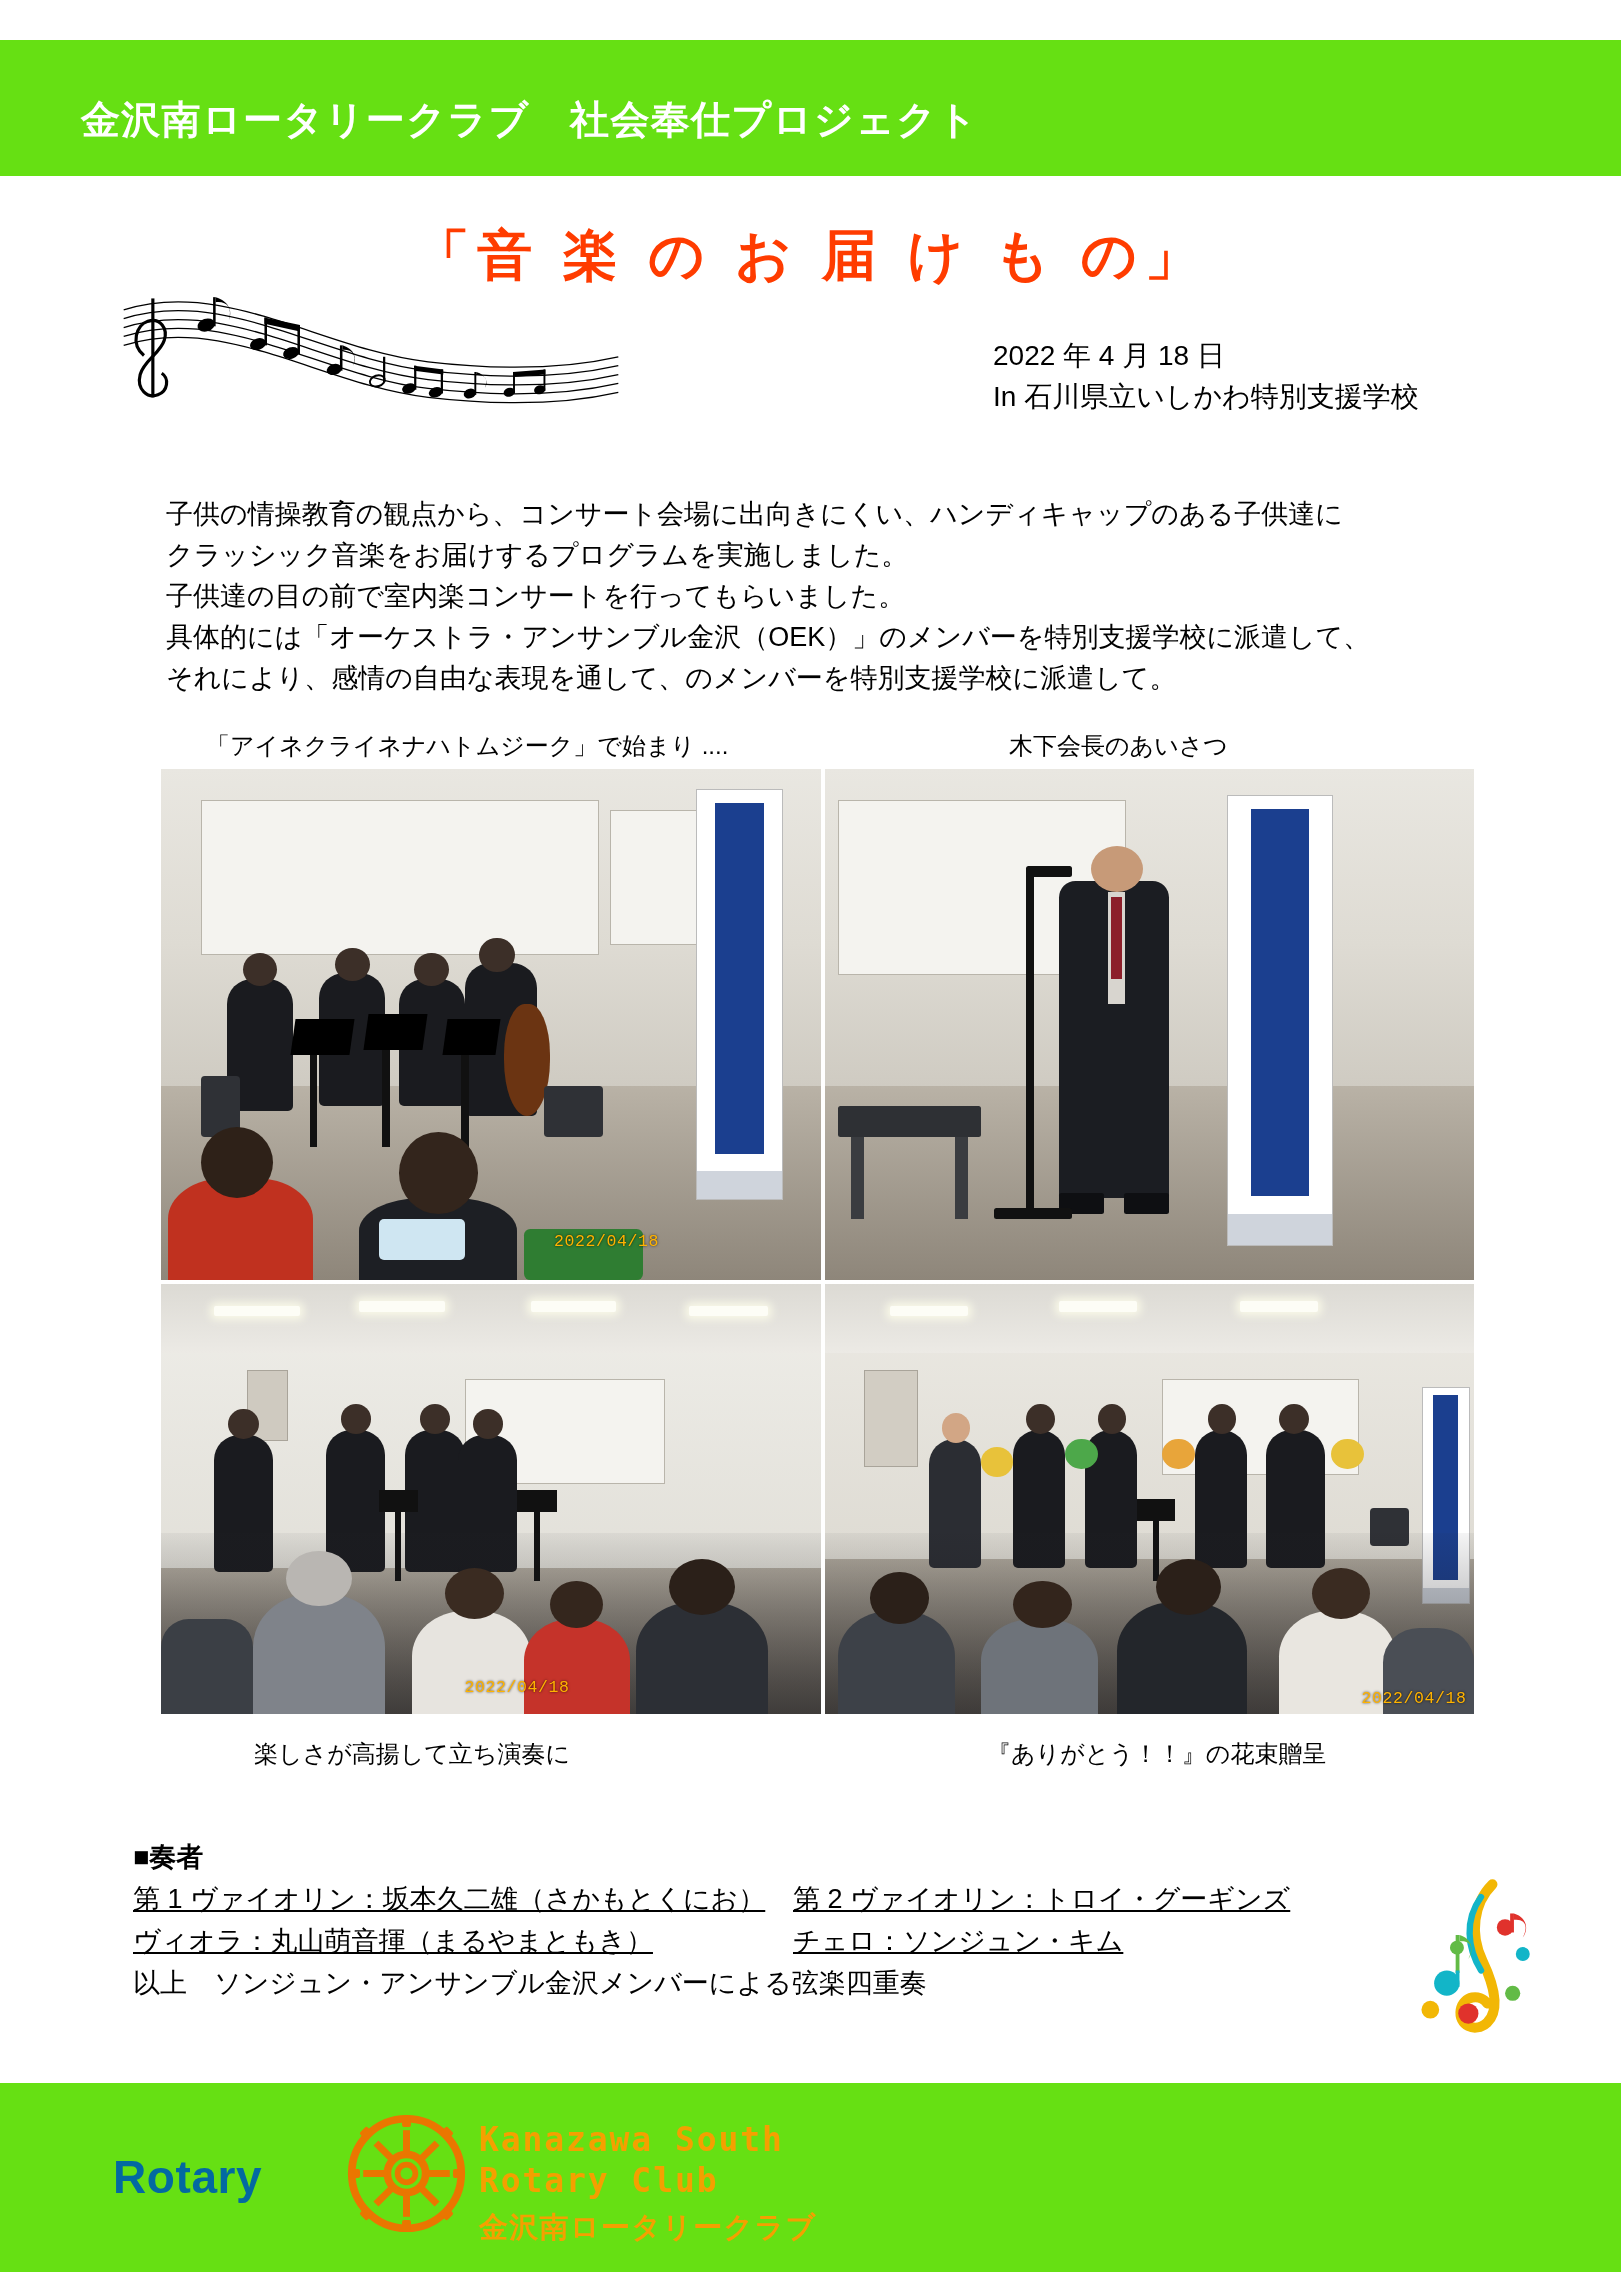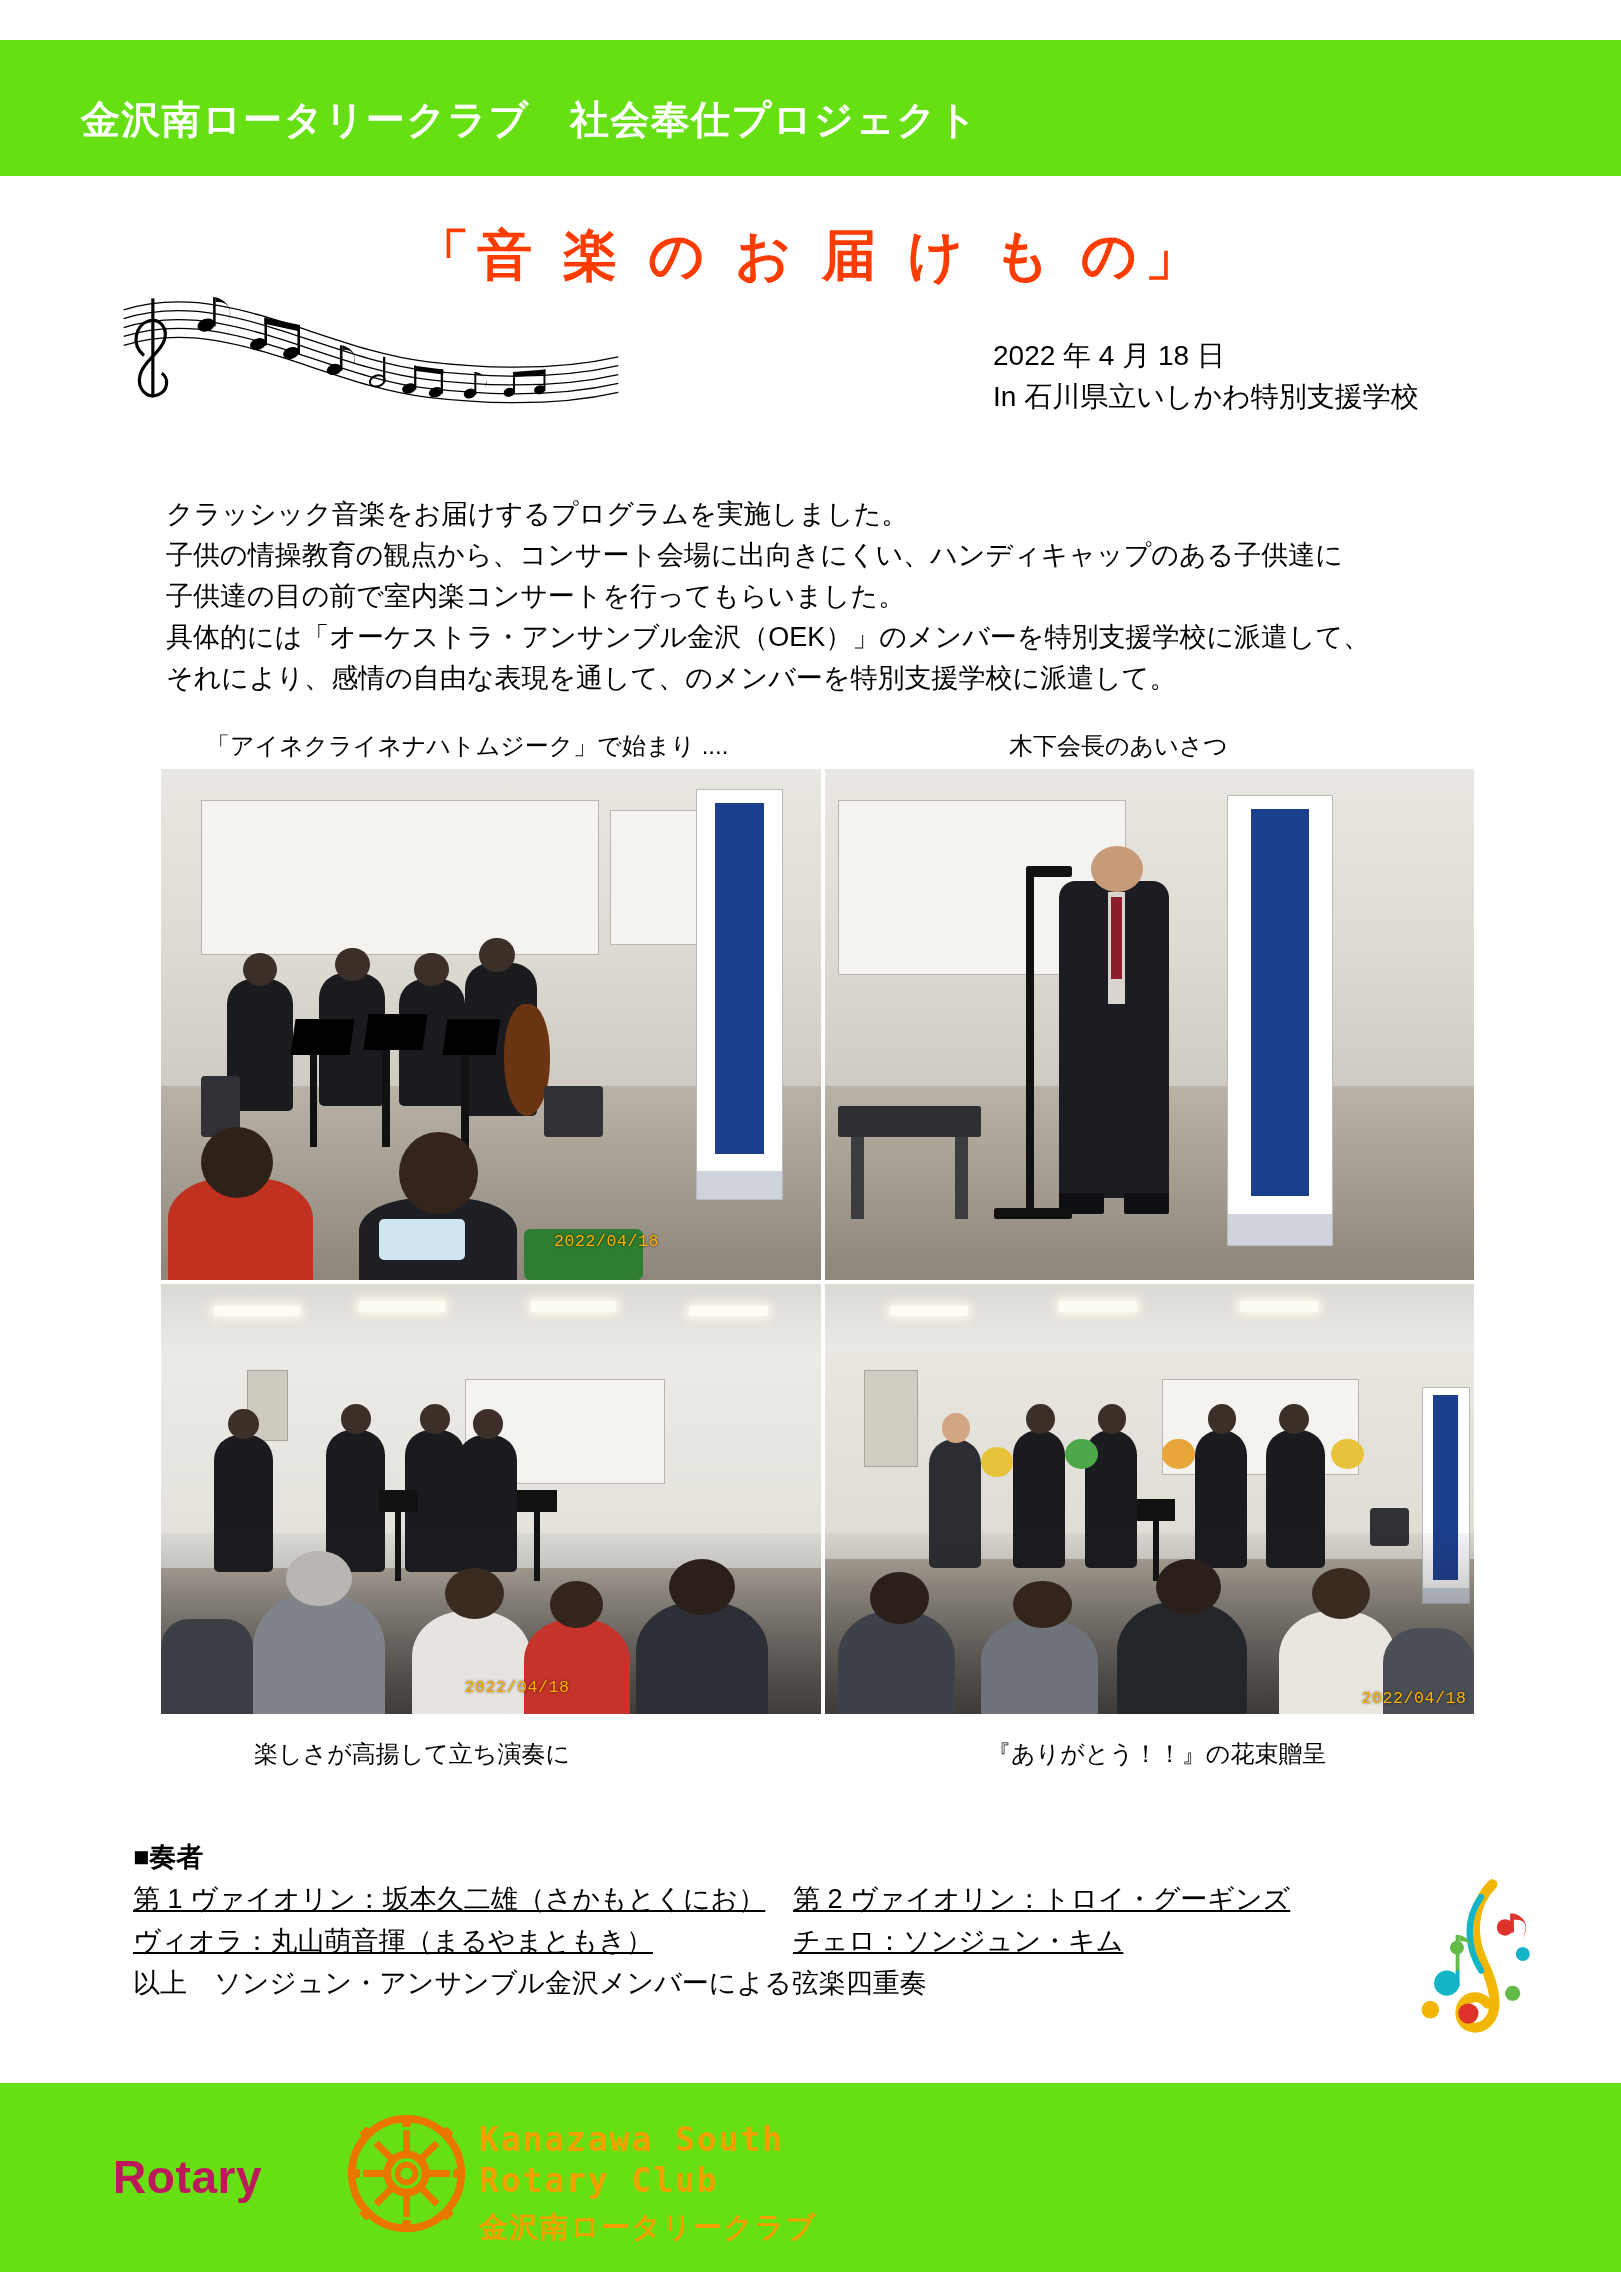--- a/index.html
+++ b/index.html
@@ -217,21 +217,21 @@
     width: 1622px;
     height: 190px;
     background: #66e013;
   }
   .rotary-word {
     position: absolute;
     left: 113px;
     top: 2150px;
     font-size: 46px;
     font-weight: bold;
-    color: #be185d;
+    color: #0369a1;
     letter-spacing: 0.6px;
   }
   .rotary-wheel {
     position: absolute;
     left: 346px;
     top: 2113px;
     width: 121px;
     height: 121px;
   }
   .footer-en {
@@ -315,22 +315,22 @@
     </g>
   </svg>
 </div>
 
 <div class="event-meta">
   <div>2022 年 4 月 18 日</div>
   <div>In 石川県立いしかわ特別支援学校</div>
 </div>
 
 <div class="description">
+  <div>子供の情操教育の観点から、コンサート会場に出向きにくい、ハンディキャップのある子供達に</div>
   <div>クラッシック音楽をお届けするプログラムを実施しました。</div>
-  <div>子供の情操教育の観点から、コンサート会場に出向きにくい、ハンディキャップのある子供達に</div>
   <div>子供達の目の前で室内楽コンサートを行ってもらいました。</div>
   <div>具体的には「オーケストラ・アンサンブル金沢（OEK）」のメンバーを特別支援学校に派遣して、</div>
   <div>それにより、感情の自由な表現を通して、のメンバーを特別支援学校に派遣して。</div>
 </div>
 
 <div class="cap-top-left">「アイネクライネナハトムジーク」で始まり ....</div>
 <div class="cap-top-right">木下会長のあいさつ</div>
 
 <div class="photo-grid">
 

